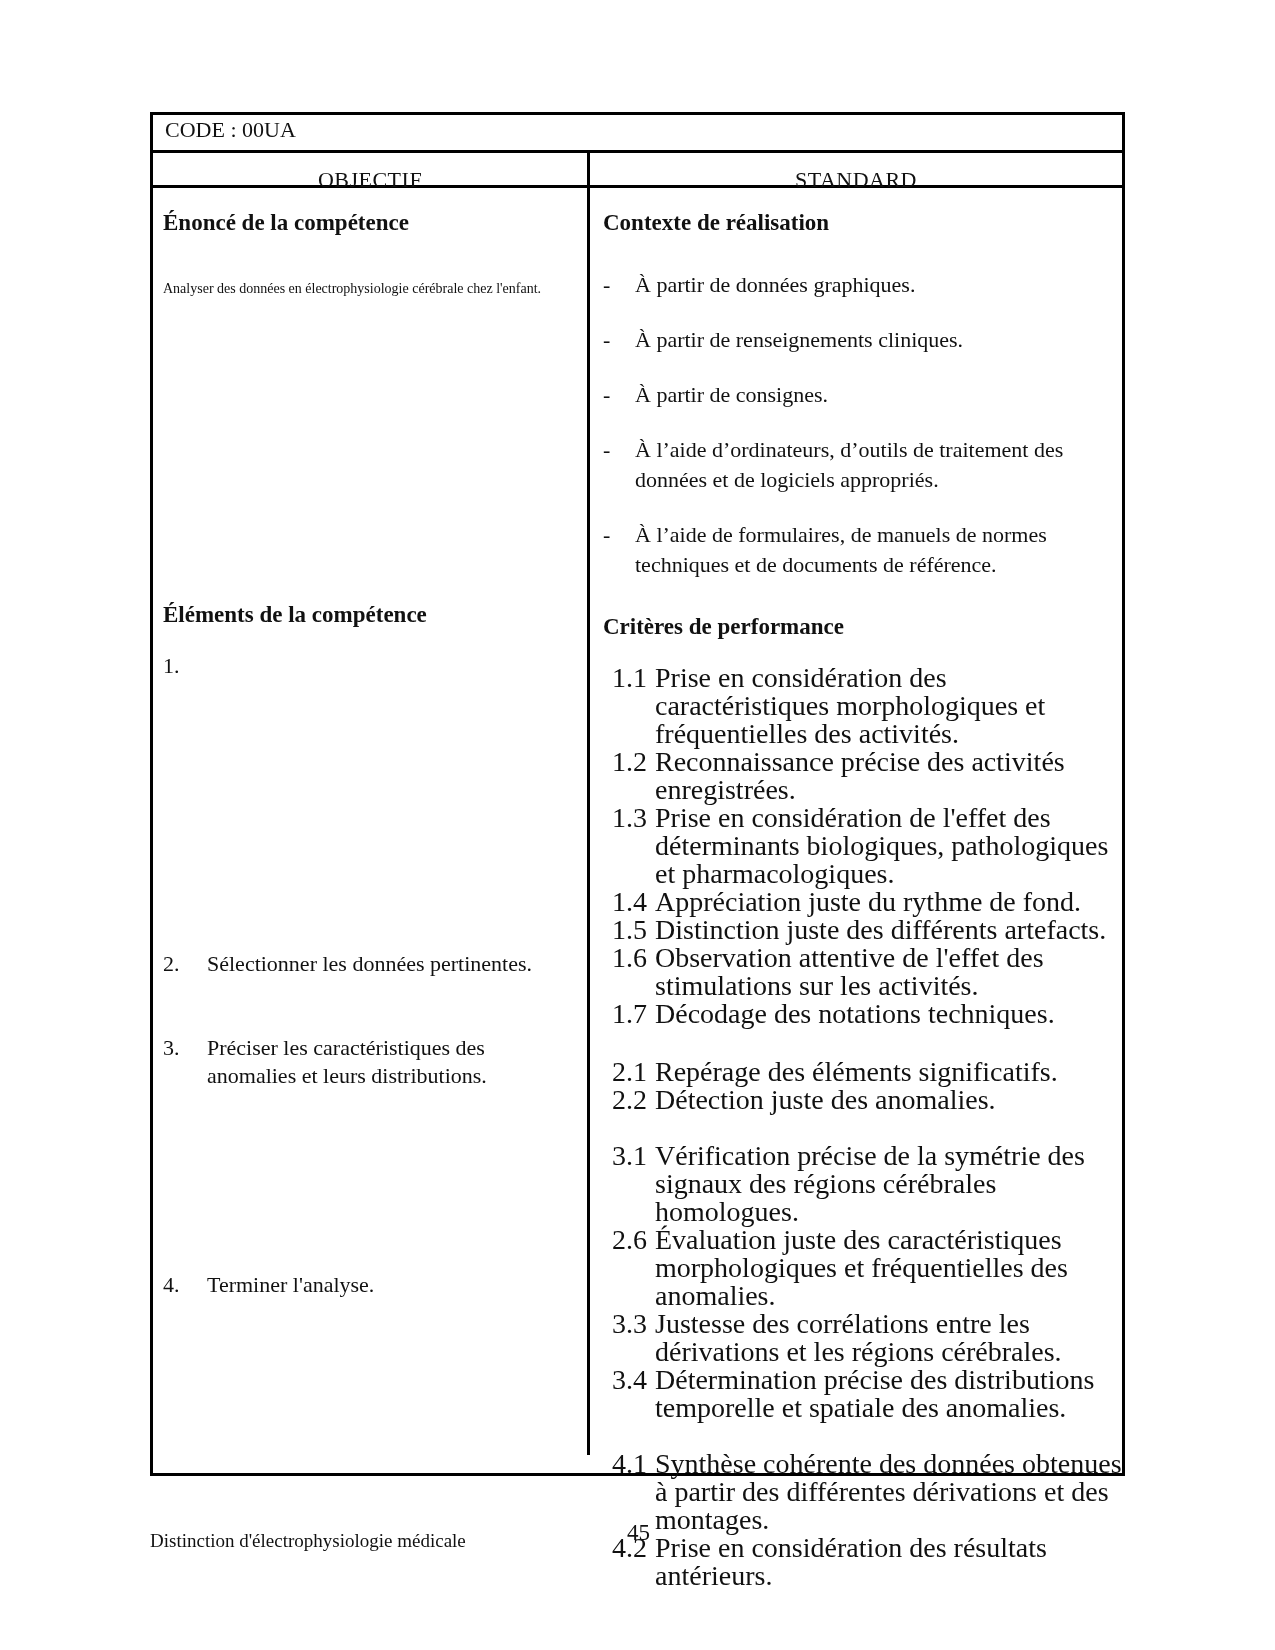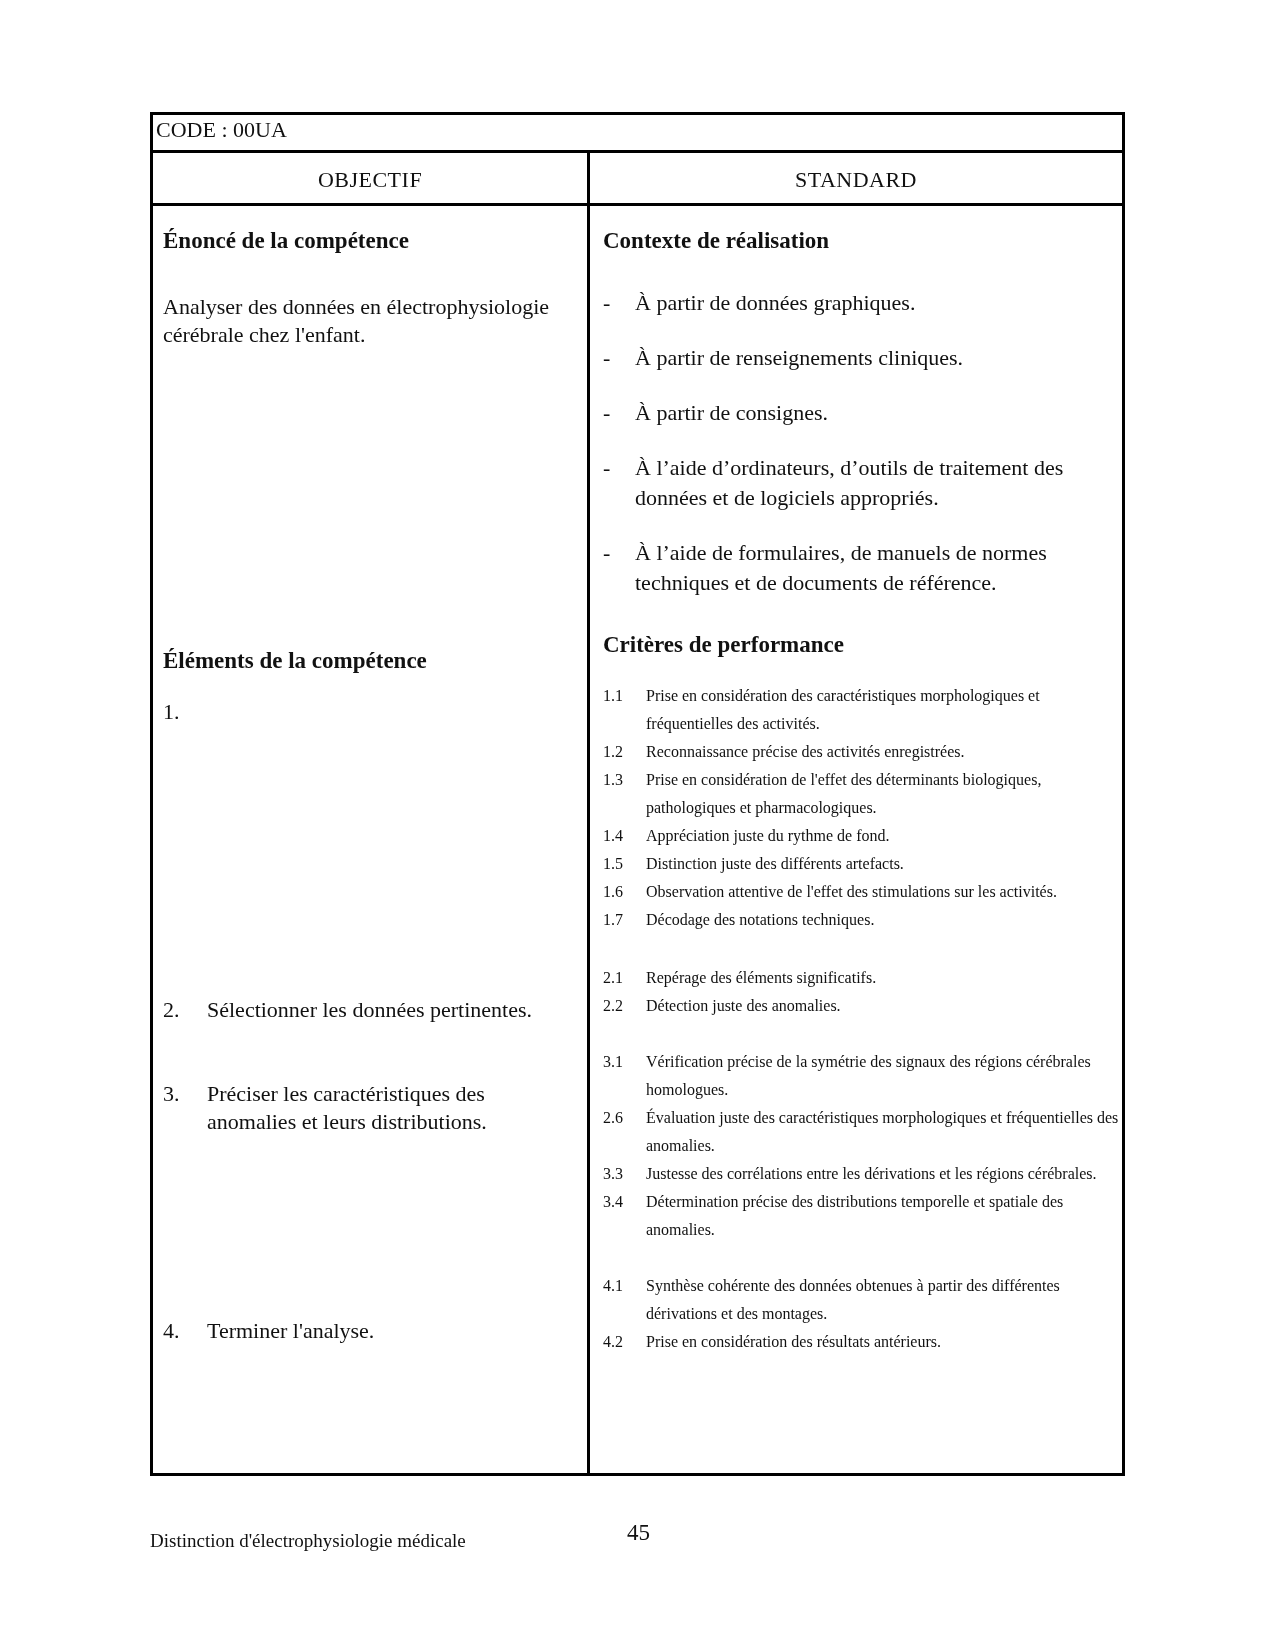--- a/index.html
+++ b/index.html
@@ -1,32 +1,32 @@
 <!DOCTYPE html>
 <html><head>
 <meta charset="utf-8">
 <style>
   html,body{margin:0;padding:0;background:#fff;}
   body{width:1275px;height:1650px;position:relative;font-family:"Liberation Serif","DejaVu Serif",serif;color:#111;}
   .tbl{position:absolute;left:150px;top:112px;width:975px;height:1364px;border:3px solid #000;box-sizing:border-box;}
-  .code{height:38px;border-bottom:3px solid #000;box-sizing:border-box;padding-left:3px;font-size:22px;line-height:30px;}
-  .hdr{display:flex;height:53px;border-bottom:3px solid #000;box-sizing:border-box;}
+  .code{height:38px;border-bottom:3px solid #000;box-sizing:border-box;padding-left:12px;font-size:22px;line-height:30px;}
+  .hdr{display:flex;height:35px;border-bottom:3px solid #000;box-sizing:border-box;}
   .hdr div{font-size:22px;line-height:53px;text-align:center;letter-spacing:0.5px;}
   .colL{width:437px;border-right:3px solid #000;box-sizing:border-box;}
   .colR{flex:1;}
   .body{display:flex;height:calc(100% - 91px);}
   .body .colL{padding:20px 26px 0 10px;}
   .body .colR{padding:20px 0 0 13px;}
   .h{font-weight:bold;font-size:23px;line-height:30px;}
-  p{margin:0;font-size:22px;line-height:28px;}
+  p{margin:0;font-size:14px;line-height:28px;}
   .dash{display:flex;margin-bottom:25px;font-size:22px;line-height:30px;}
   .dash .m{width:32px;flex:none;}
   .num{display:flex;font-size:22px;line-height:28px;}
   .num .n{width:44px;flex:none;}
-  .crit{display:flex;font-size:16px;line-height:28px;}
+  .crit{display:flex;font-size:28px;line-height:28px;margin-left:9px;}
   .crit .n{width:43px;flex:none;}
   .footer-left{position:absolute;left:150px;top:1530px;font-size:19px;}
   .footer-page{position:absolute;left:627px;top:1520px;font-size:23px;}
 </style>
 </head>
 <body>
 
 <div class="tbl">
   <div class="code">CODE : 00UA</div>
   <div class="hdr">

